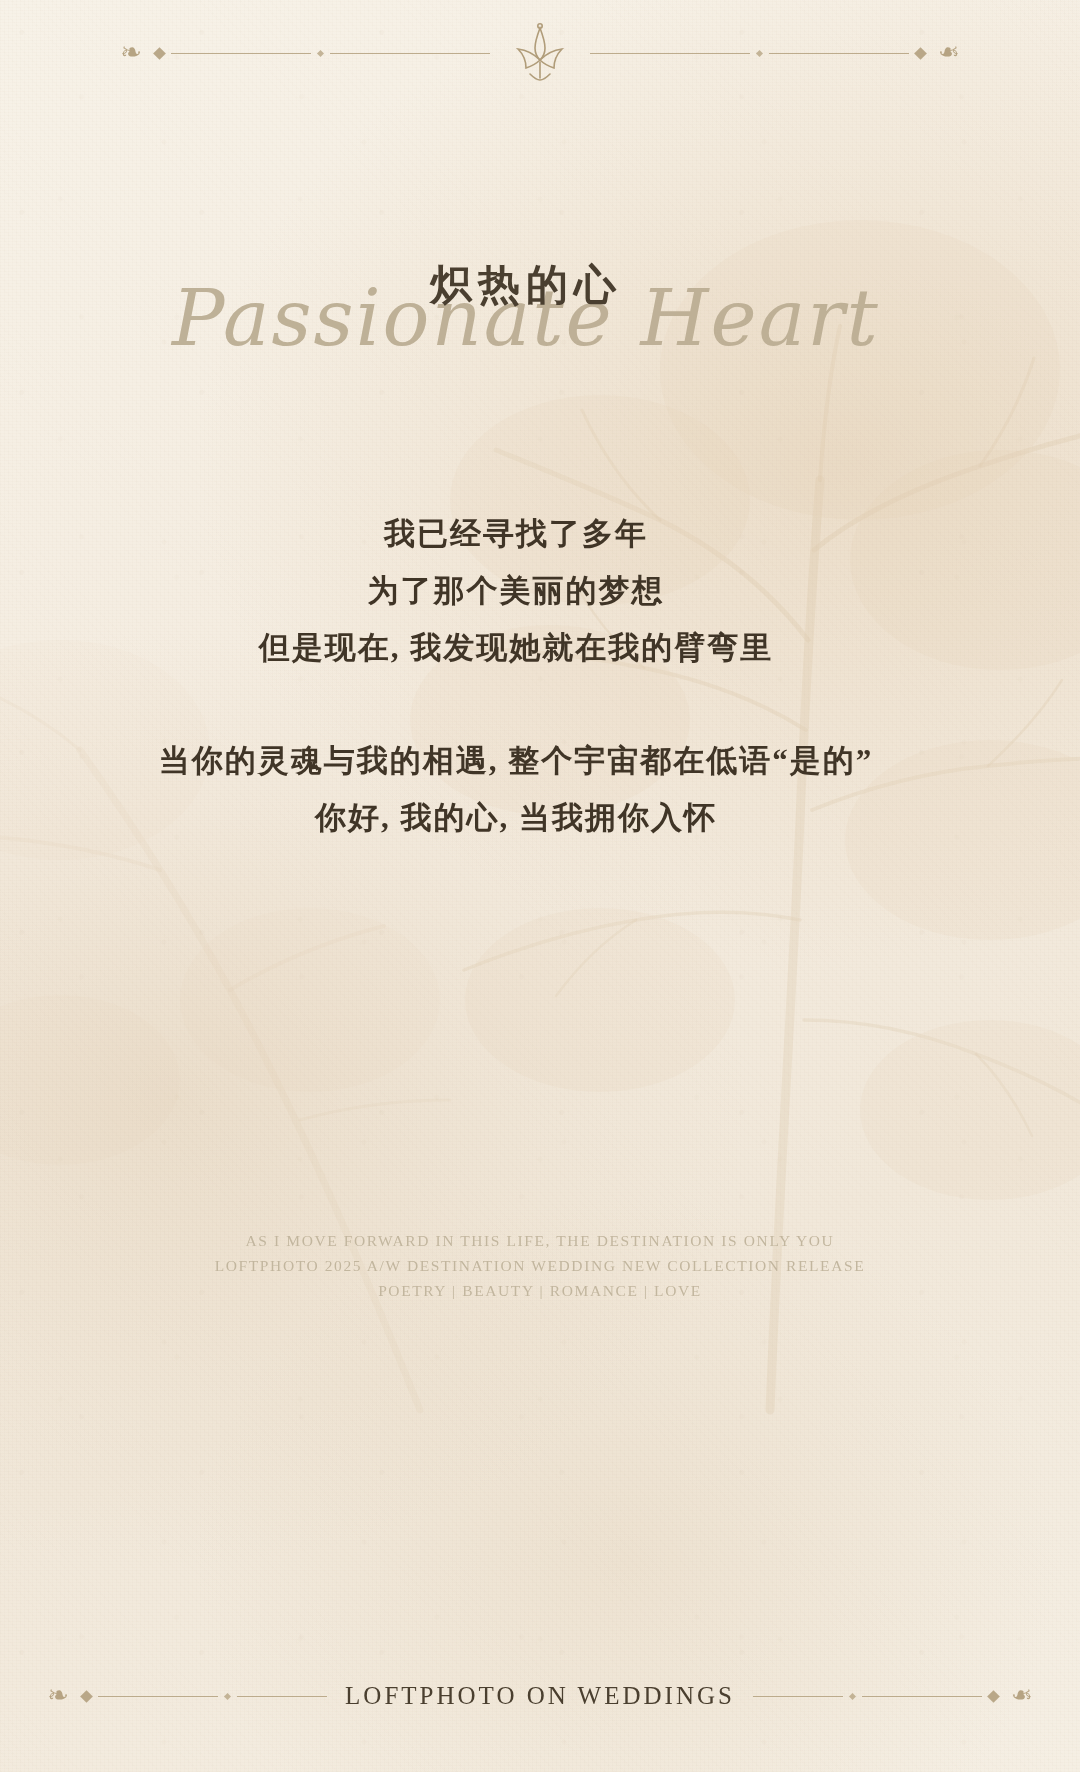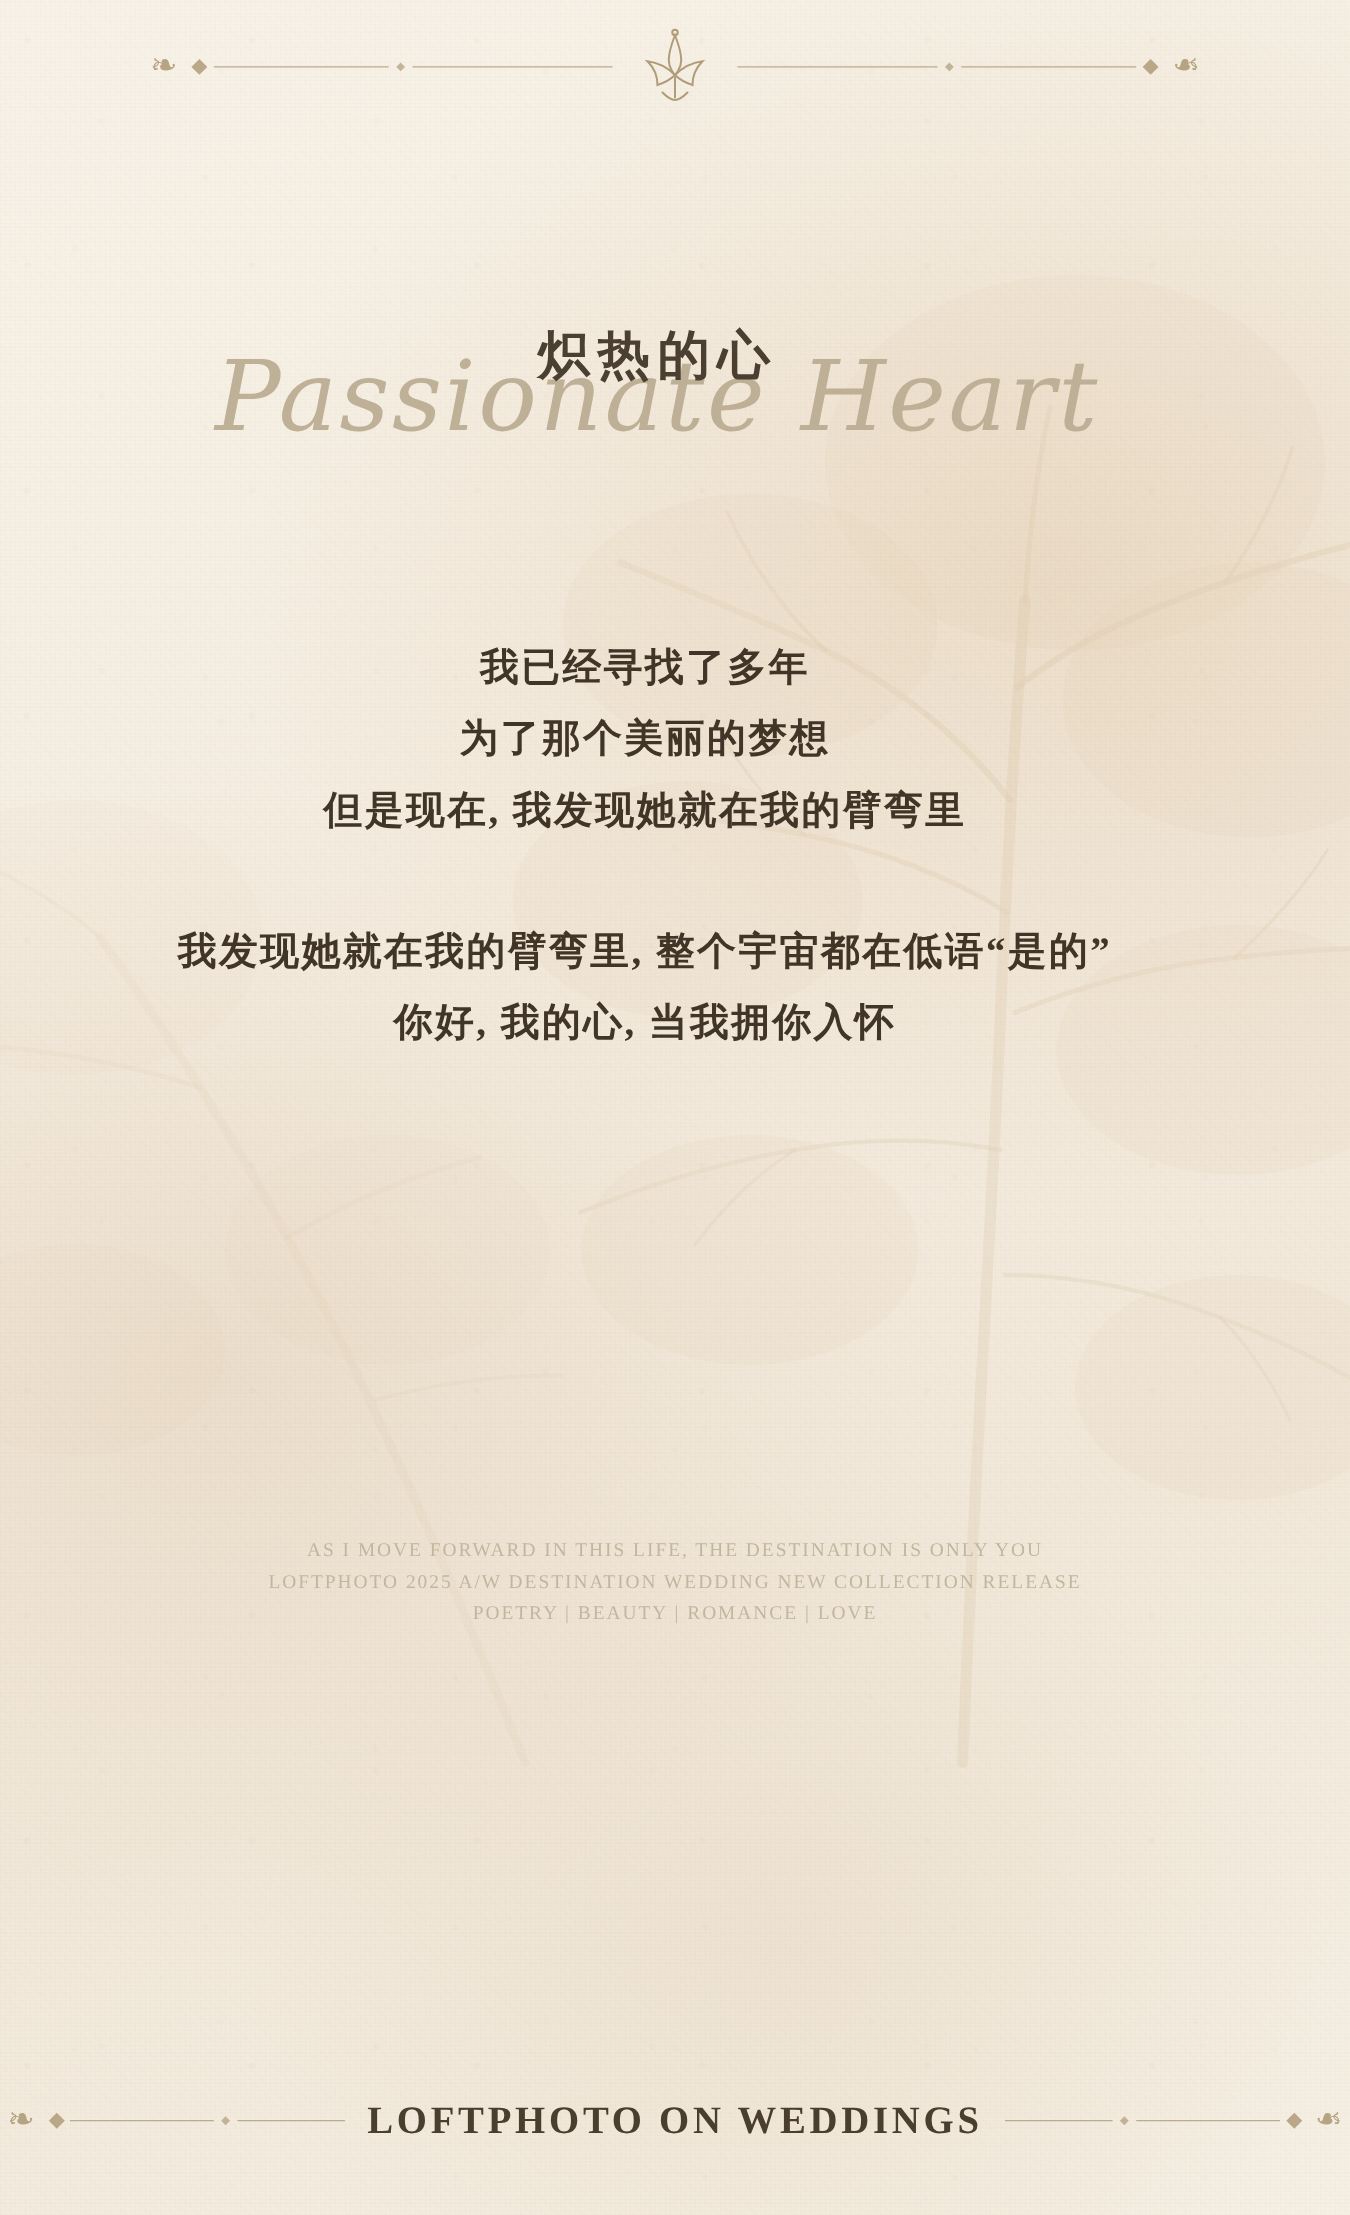--- a/index.html
+++ b/index.html
@@ -185,22 +185,22 @@
   }
   .footnote-line {
     font-family: "Liberation Serif", "DejaVu Serif", serif;
     font-size: 15.5px;
     letter-spacing: 1.6px;
     line-height: 25px;
     opacity: 0.95;
   }
   .brand-name {
     font-family: "Liberation Serif", "DejaVu Serif", serif;
-    font-size: 31px;
-    font-weight: 700;
+    font-size: 25px;
+    font-weight: 400;
     letter-spacing: 3px;
     color: #4a3f2f;
     white-space: nowrap;
     padding: 0 18px;
   }
 </style>
 </head>
 <body>
 
 <div class="poster">
@@ -281,21 +281,21 @@
     <div class="title-en">Passionate Heart</div>
   </div>
 
   <div class="poem">
     <div class="stanza">
       <div class="poem-line">我已经寻找了多年</div>
       <div class="poem-line">为了那个美丽的梦想</div>
       <div class="poem-line">但是现在, 我发现她就在我的臂弯里</div>
     </div>
     <div class="stanza">
-      <div class="poem-line">我发现她就在我的臂弯里, 整个宇宙都在低语“是的”</div>
+      <div class="poem-line">当你的灵魂与我的相遇, 整个宇宙都在低语“是的”</div>
       <div class="poem-line">你好, 我的心, 当我拥你入怀</div>
     </div>
   </div>
 
   <div class="footnote">
     <div class="footnote-line">AS I MOVE FORWARD IN THIS LIFE, THE DESTINATION IS ONLY YOU</div>
     <div class="footnote-line">LOFTPHOTO 2025 A/W DESTINATION WEDDING NEW COLLECTION RELEASE</div>
     <div class="footnote-line">POETRY | BEAUTY | ROMANCE | LOVE</div>
   </div>
 

